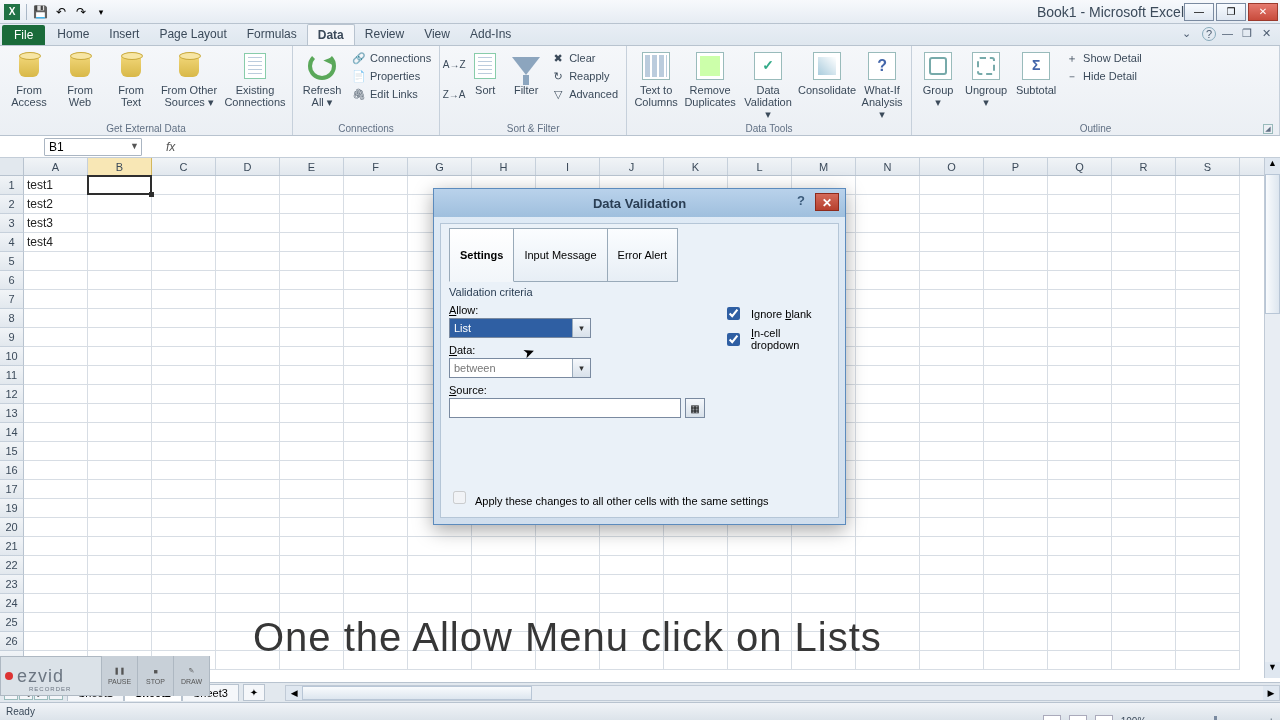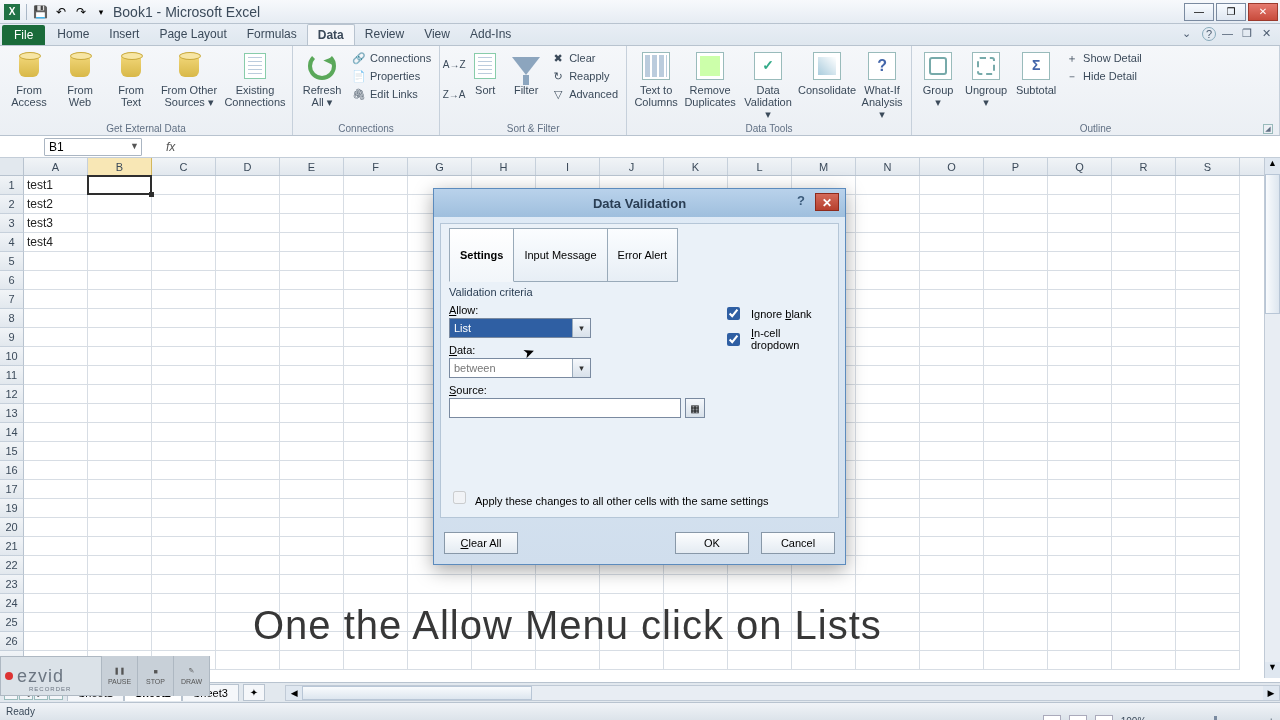--- a/index.html
+++ b/index.html
@@ -2,21 +2,21 @@
 <html><head>
 <meta charset="utf-8">
 <style>
   * { box-sizing: border-box; font-family: "Segoe UI", Tahoma, sans-serif; }
   body { margin: 0; background: #fff; width: 1280px; height: 720px; overflow: hidden; position: relative; }
   
   .titlebar { height: 24px; background: linear-gradient(#f7f9fc,#e6ecf3); display: flex; align-items: center; border-bottom: 1px solid #b8c3cf; font-size: 12px; }
   .qat { display: flex; align-items: center; gap: 4px; padding: 0 4px; }
   .qat-icon { width: 16px; height: 16px; display:flex; align-items:center; justify-content:center; }
   .qat-sep { width:1px; height:16px; background:#a9b7c6; margin:0 2px; }
-  .title-text { flex: 1; text-align: left; color: #3b4a5a; font-size: 14px; }
+  .title-text { flex: 1; text-align: right; color: #3b4a5a; font-size: 14px; }
   .win-controls { display: flex; gap: 2px; margin-right: 2px; }
   .win-btn { width: 30px; height: 18px; border: 1px solid #7a8aa0; background: linear-gradient(#f8fbff,#dfe7f1); display:flex; align-items:center; justify-content:center; font-size:10px; cursor:pointer; }
   .win-btn.close { background: linear-gradient(#e57a6f,#c84b3c); color:#fff; border-color:#9b3a2d; }
   
   .tabs-row { height: 22px; display: flex; align-items: flex-end; background: linear-gradient(#e8eef5,#dfe7ef); border-bottom: 1px solid #b8c3cf; font-size: 12px; position:relative; }
   .file-tab { background: #1a6b3a; color: #fff; padding: 3px 12px; border-radius: 2px 2px 0 0; margin: 0 2px; cursor:pointer; }
   .menu-tab { padding: 3px 10px; color: #3b4a5a; cursor:pointer; }
   .menu-tab.active { background: #f5f7fa; border: 1px solid #b8c3cf; border-bottom: none; border-radius: 2px 2px 0 0; font-weight: 600; }
   .small-icons-right { position:absolute; right:4px; top:3px; display:flex; gap:6px; }
   .small-icons-right span { width:14px; height:14px; font-size:11px; color:#4c5c70; cursor:pointer; }
@@ -108,21 +108,21 @@
   .chk input { accent-color:#2f5fa3; }
   .dlg-src { display:flex; gap:4px; align-items:center; margin-top:2px; }
   .src-input { width:232px; height:20px; border:1px solid #7a8aa0; background:#fff; }
   .src-pick { width:20px; height:20px; border:1px solid #7a8aa0; background:linear-gradient(#f5f8fc,#d8e1ea); display:flex; align-items:center; justify-content:center; font-size:10px; cursor:pointer; }
   .dlg-apply { display:flex; align-items:flex-end; gap:6px; font-size:11px; margin-top:70px; }
   .dlg-buttons { display:flex; justify-content:space-between; padding:8px 10px 10px 10px; }
   .dlg-btn { width:74px; height:22px; border:1px solid #8898a8; background:linear-gradient(#fcfdfe,#e4ebf2); font-size:11px; cursor:pointer; }
   .dlg-buttons .right { display:flex; gap:12px; }
   .cursor-arrow { position:absolute; left:82px; top:120px; font-size:14px; transform:rotate(-20deg); pointer-events:none; }
   
-  .instruction { position:absolute; left:253px; bottom:72px; font-size:40px; color:#373737; letter-spacing:1px;margin-top:44px; }
+  .instruction { position:absolute; left:253px; bottom:60px; font-size:40px; color:#373737; letter-spacing:1px;margin-top:44px; }
   
   .recorder { position:absolute; left:0; bottom:24px; width:210px; height:40px; background:#dbe2e8; border:1px solid #aeb8c2; display:flex; align-items:center; }
   .rec-dot { width:8px; height:8px; background:#d33; border-radius:50%; margin:0 4px; }
   .rec-logo { font-size:18px; font-weight:300; color:#6c7682; letter-spacing:1px; margin-right:6px; }
   .rec-sub { font-size:6px; color:#6c7682; position:absolute; left:28px; bottom:3px; letter-spacing:1px; }
   .rec-btns { display:flex; margin-left:auto; }
   .rec-btn { width:36px; height:40px; background:#c8d0d8; border-left:1px solid #aeb8c2; display:flex; flex-direction:column; align-items:center; justify-content:center; gap:3px; font-size:7px; color:#555; cursor:pointer; }
 </style>
 </head>
 <body>
@@ -1042,27 +1042,20 @@
             <span><span style="text-decoration:underline;">I</span>n-cell dropdown</span>
           </label>
       </div>
     </div>
     <span class="cursor-arrow">➤</span>
     <div class="dlg-apply">
       <input type="checkbox" disabled="" style="">
       <span>Apply these changes to all other cells with the same settings</span>
     </div>
   </div>
-  <div class="dlg-buttons">
-    <button class="dlg-btn"><span style="text-decoration:underline;">C</span>lear All</button>
-    <div class="right">
-      <button class="dlg-btn">OK</button>
-      <button class="dlg-btn">Cancel</button>
-    </div>
-  </div>
 </div>
 
 <div class="instruction">One the Allow Menu click on Lists</div>
 
 <div class="recorder">
   <div class="rec-dot"></div>
   <div class="rec-logo">ezvid</div>
   <div class="rec-sub">RECORDER</div>
   <div class="rec-btns">
     <div class="rec-btn">

